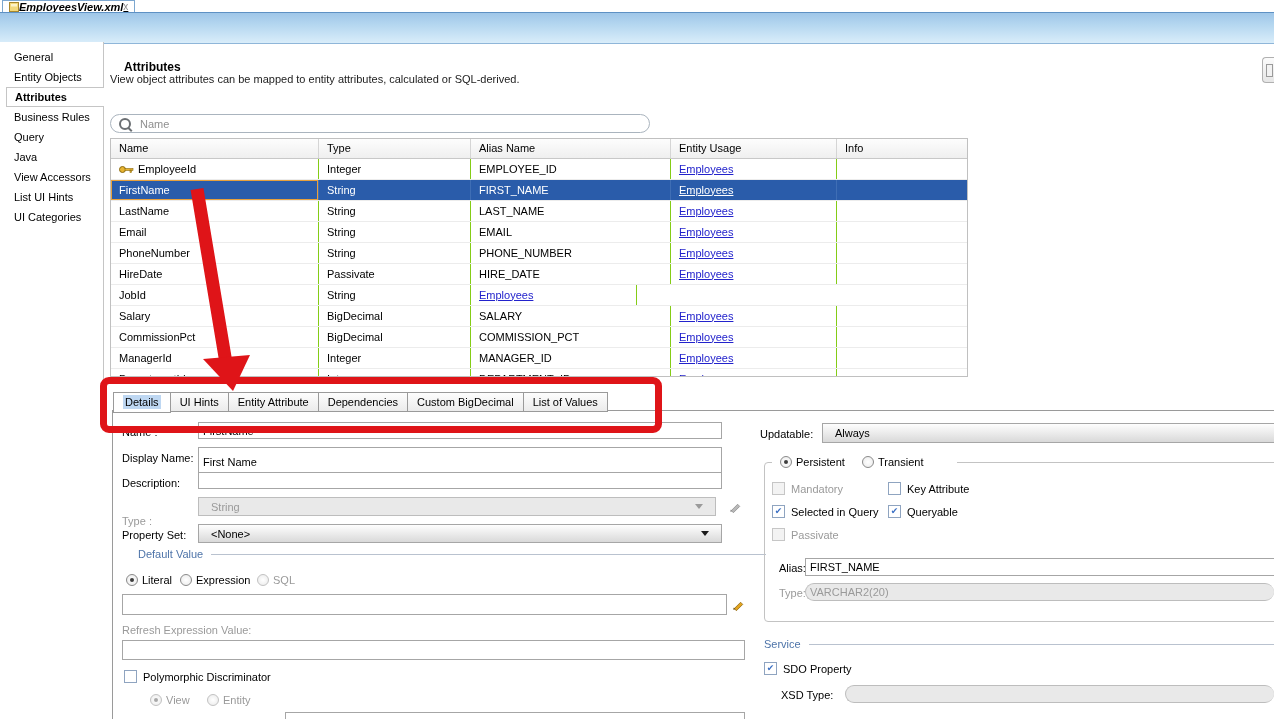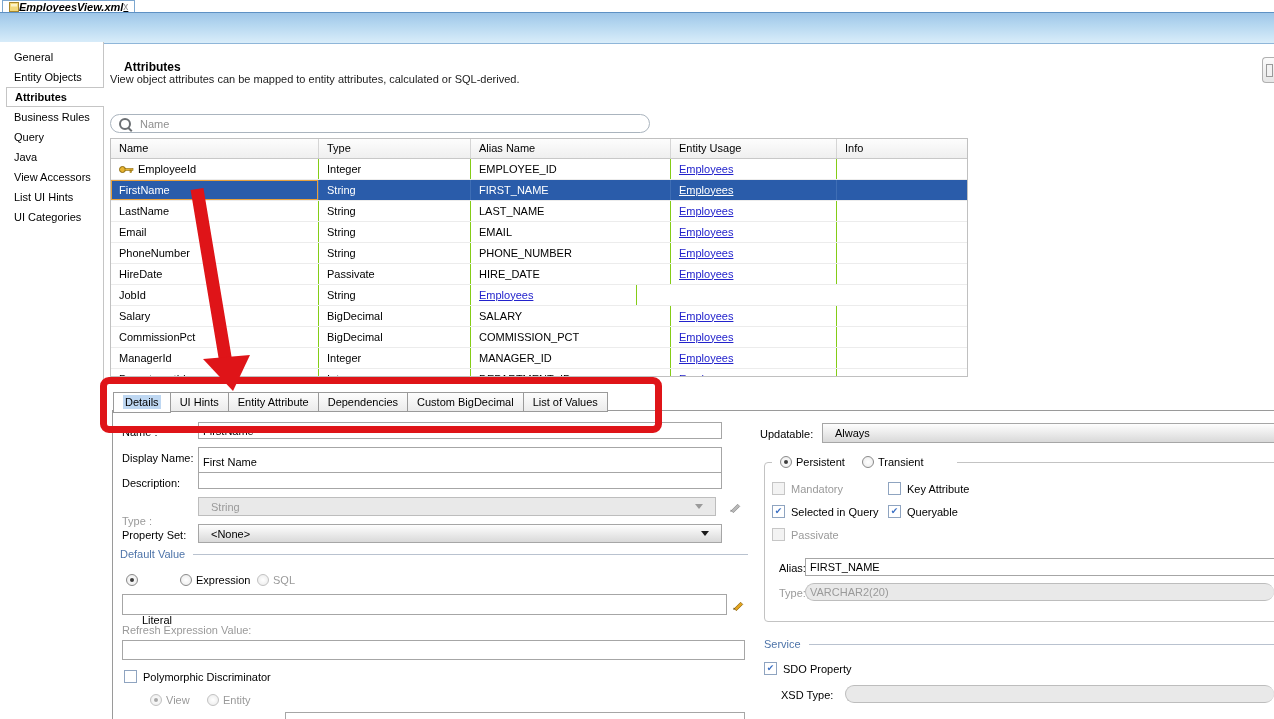--- a/index.html
+++ b/index.html
@@ -278,27 +278,27 @@
   <rect x="3" y="8" width="9" height="3" transform="rotate(-45 7.5 9.5)" fill="#b9b9b9" stroke="#8a8a8a" stroke-width="0.7"></rect>
   <path d="M2.2 12.8 L4.6 12.2 L2.8 10.4 Z" fill="#8a8a8a"></path>
 </svg>
 
 <div class="flabel" style="left:122px;top:527px;">Property Set:</div>
 <div class="fselect" style="left:198px;top:524px;width:524px;height:19px;">
   <span>&lt;None&gt;</span>
     <span class="arrow"></span>
 </div>
 
-<div class="section-hdr" style="left:120px;top:548px;width:628px;">
+<div class="section-hdr" style="left:138px;top:548px;width:628px;">
   <span>Default Value</span>
     <span class="rule"></span>
 </div>
 
 <span class="radio sel" style="left:126px;top:574px;"></span>
-<div class="flabel" style="left:142px;top:572px;margin-top:40px;">Literal</div>
+<div class="flabel" style="left:142px;top:572px;">Literal</div>
 <span class="radio" style="left:180px;top:574px;"></span>
 <div class="flabel" style="left:196px;top:572px;">Expression</div>
 <span class="radio dis" style="left:257px;top:574px;"></span>
 <div class="flabel dis" style="left:273px;top:572px;">SQL</div>
 
 <input class="finput" style="left: 122px; top: 594px; width: 605px; height: 21px;" value="">
 <svg class="pencil" style="left:731px;top:597px;" viewBox="0 0 15 15">
   <rect x="3" y="8" width="9" height="3" transform="rotate(-45 7.5 9.5)" fill="#e3a41f" stroke="#8a6410" stroke-width="0.7"></rect>
   <path d="M2.2 12.8 L4.6 12.2 L2.8 10.4 Z" fill="#6d4e0a"></path>
 </svg>

